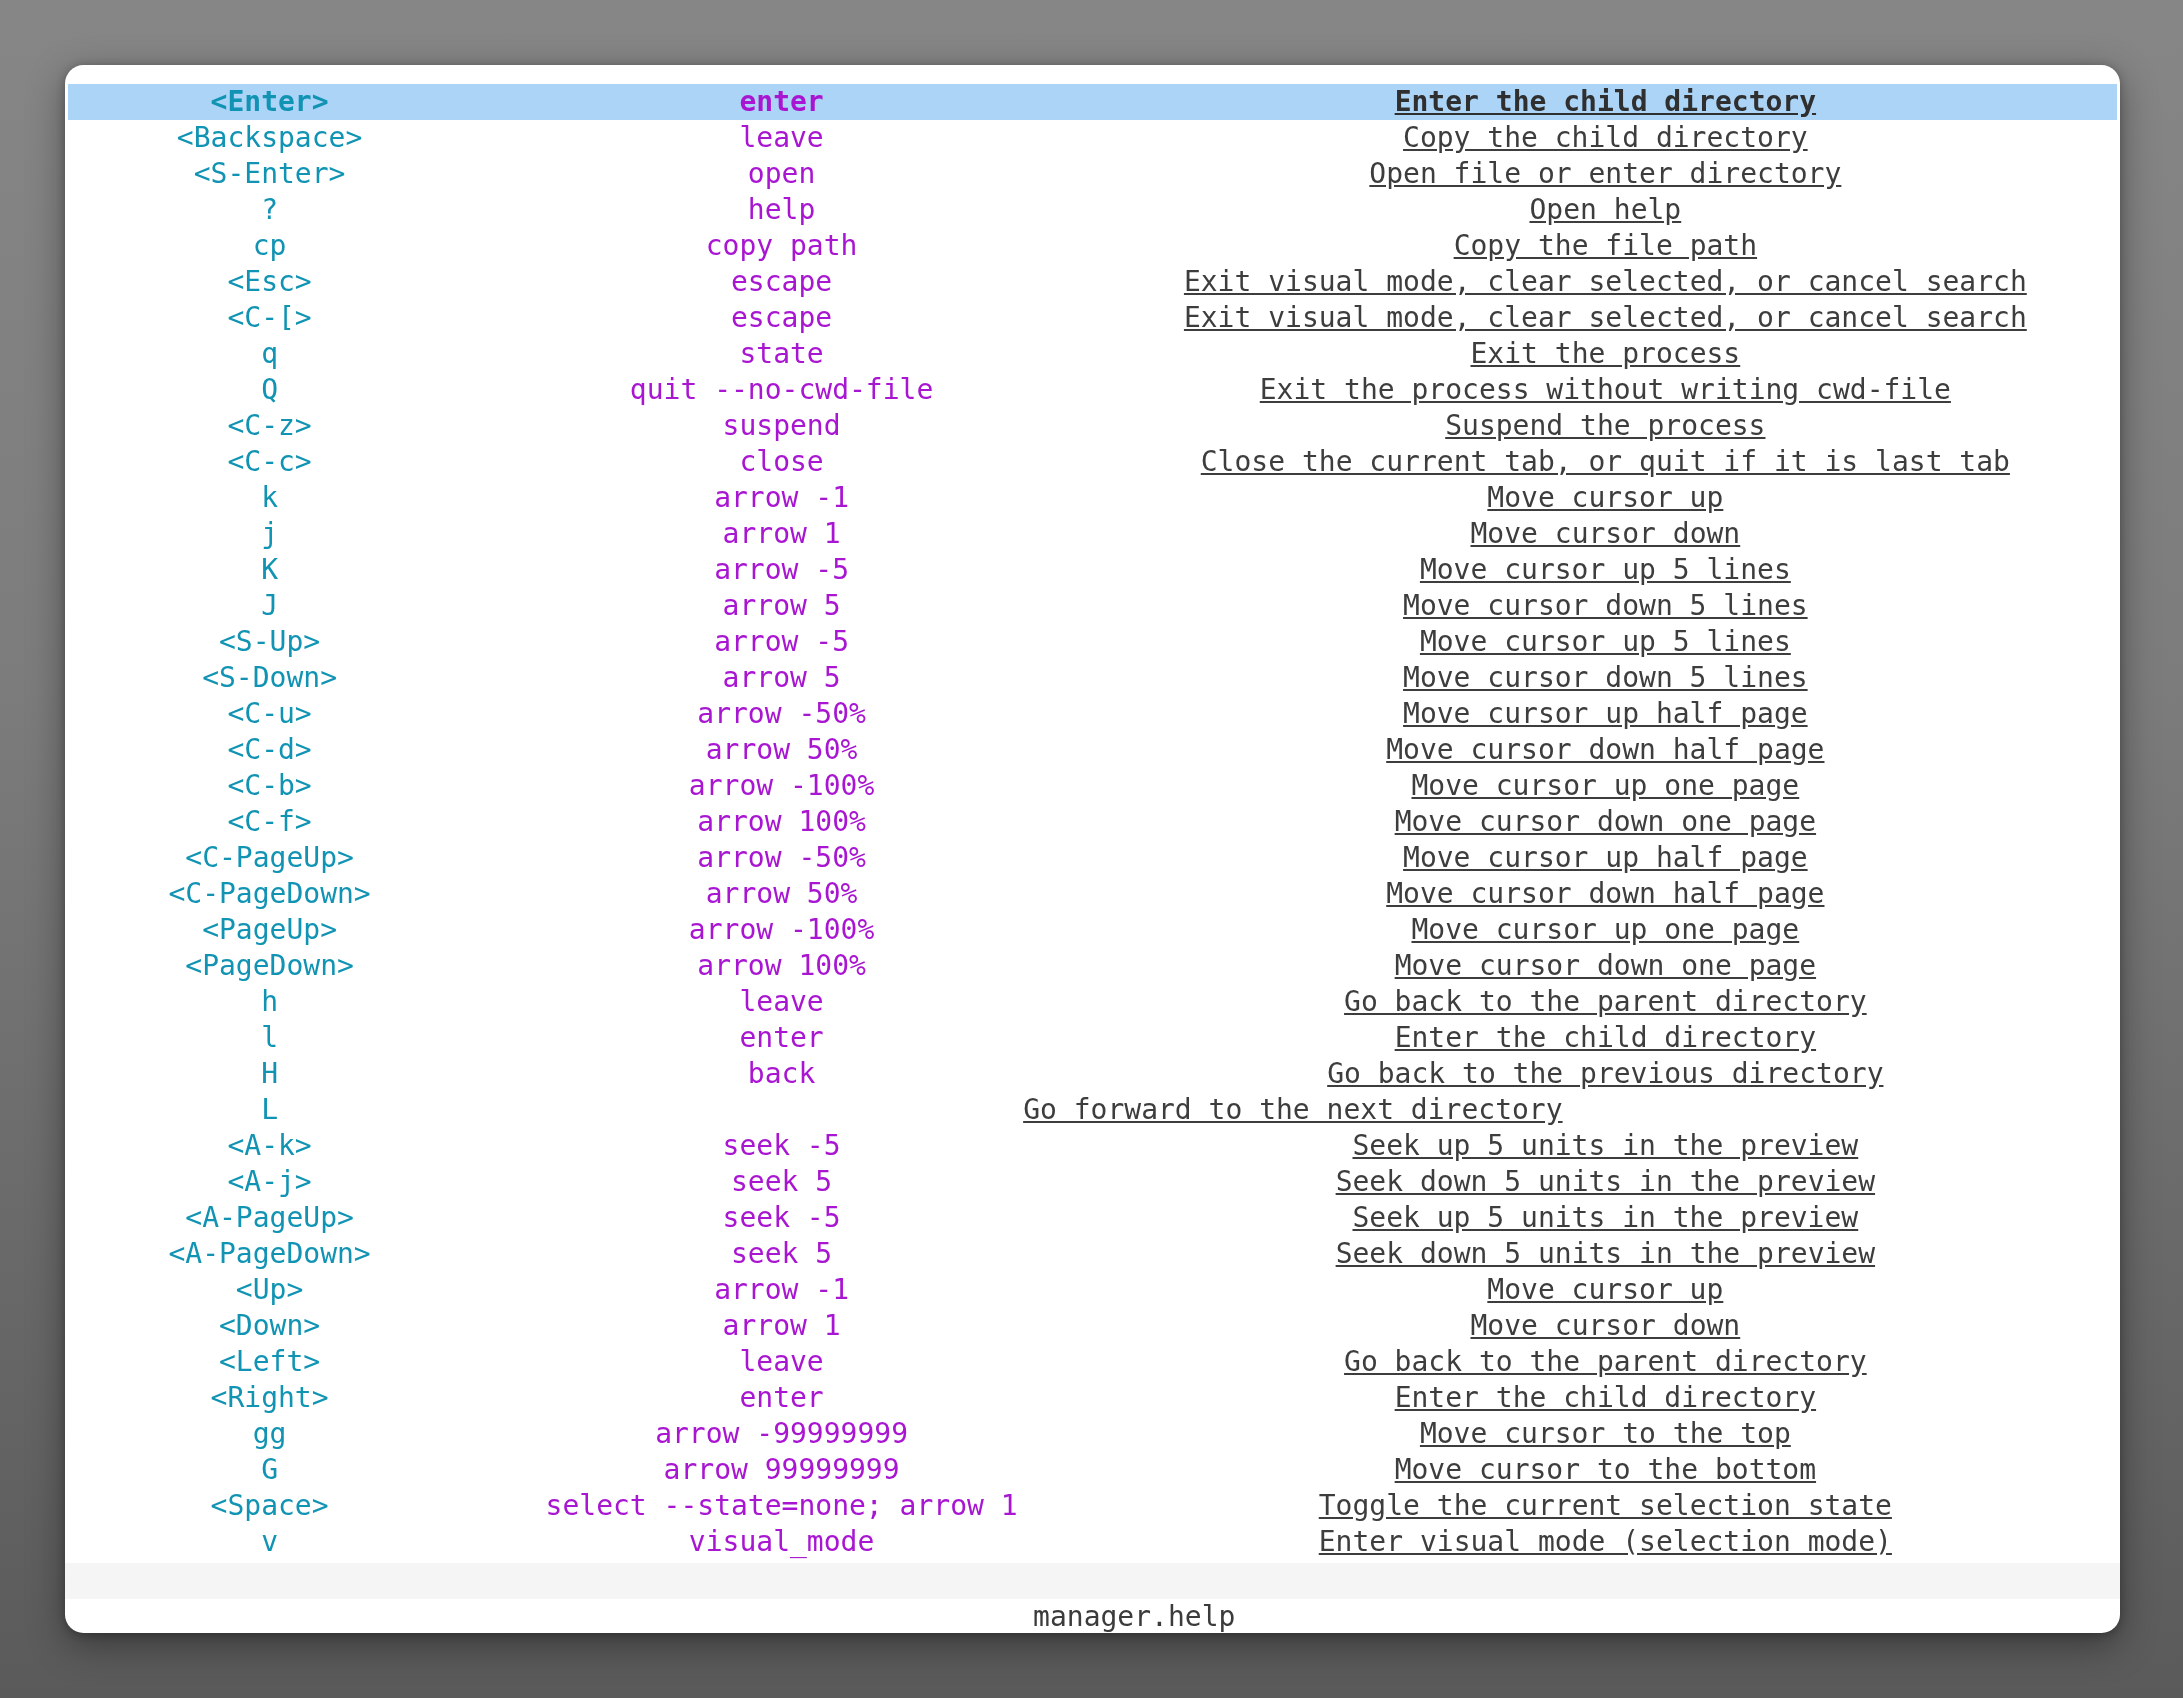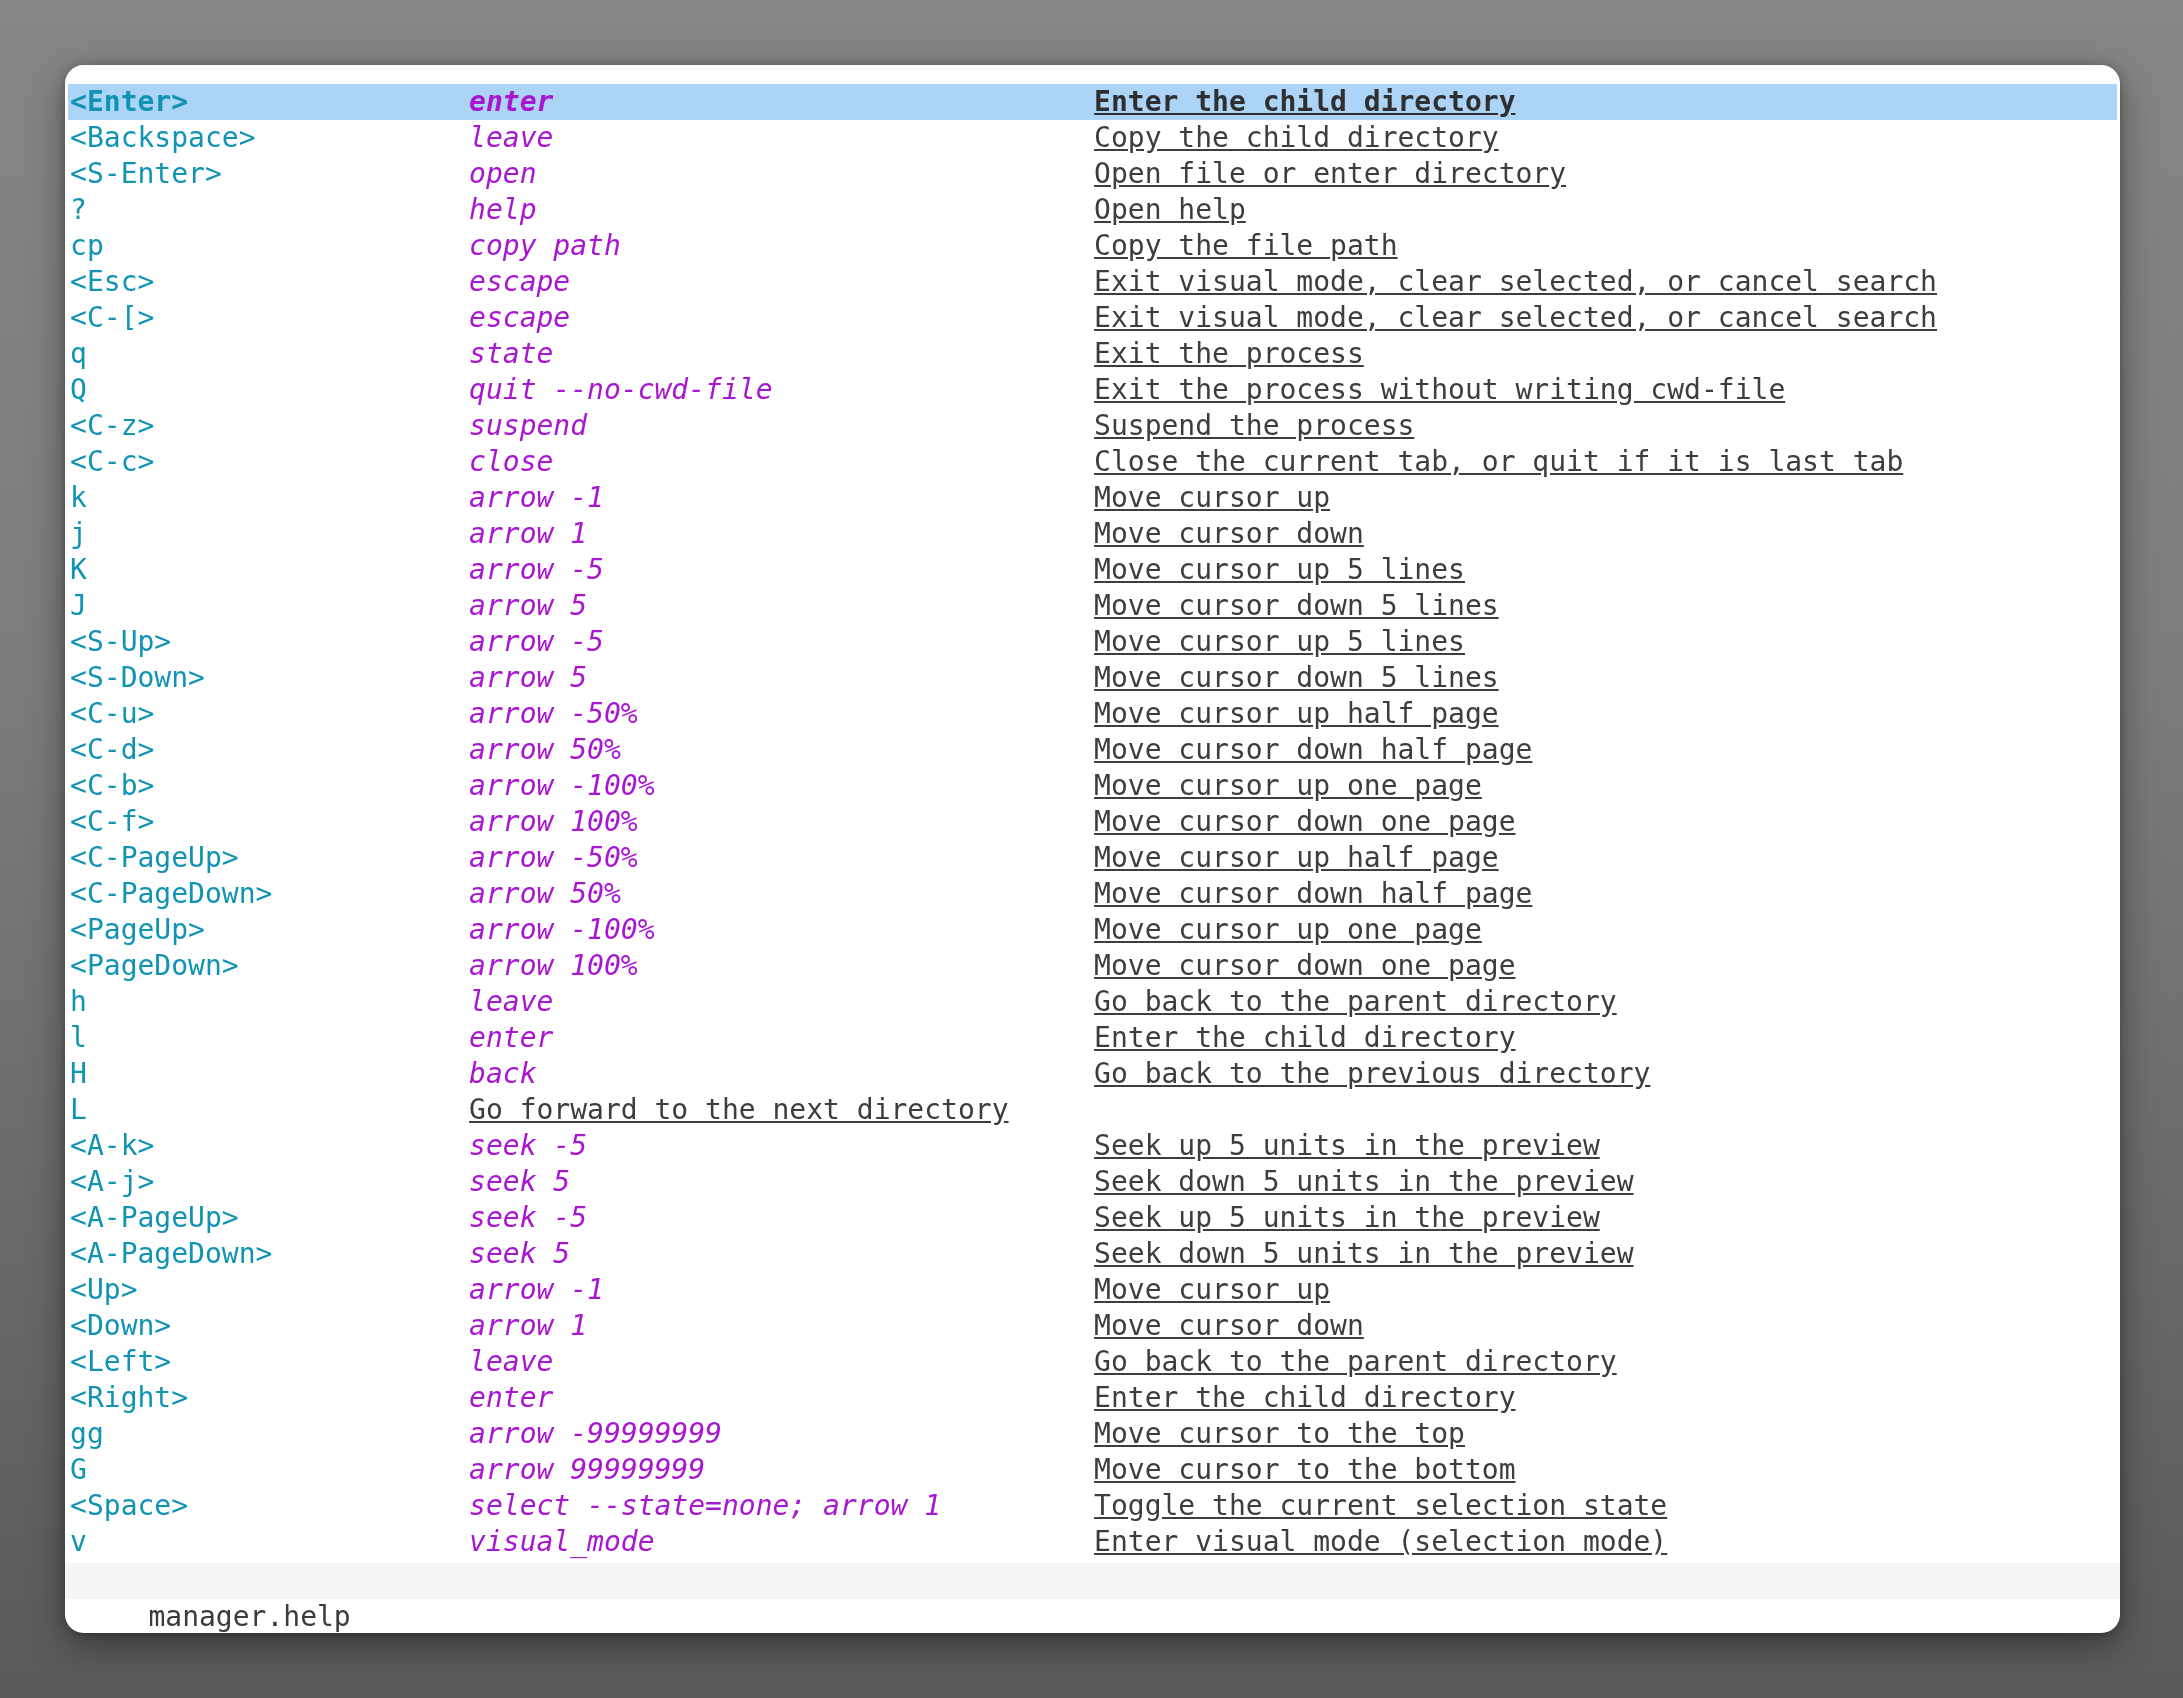--- a/index.html
+++ b/index.html
@@ -11,36 +11,37 @@
     overflow: hidden;
   }
   .window {
     position: absolute;
     left: 65px; top: 65px;
     width: 2055px; height: 1568px;
     background: #ffffff;
     border-radius: 18.5px;
     box-shadow: 0 11.7px 37px rgba(0,0,0,0.38), 0 1.7px 8.4px rgba(0,0,0,0.25);
     overflow: hidden;
+    text-align: center;
   }
   .keybind-list {
     position: absolute;
     top: 18.5px; left: 3.4px; right: 3.4px;
   }
   .row {
     display: flex;
     align-items: center;
     height: 36px;
     padding-left: 1.7px;
     font-size: 28px;
     line-height: 36px;
     white-space: pre;
   }
   .row .key  { width: 399px; color: var(--key-color);  overflow: hidden; }
-  .row .cmd  { width: 625px; color: var(--cmd-color);  overflow: hidden; font-style: italic; }
+  .row .cmd  { width: 625px; color: var(--cmd-color);  overflow: hidden; }
   .row .desc { flex: 1;      color: var(--desc-color); overflow: hidden; text-decoration: underline; }
   .row.selected {
     background: var(--selection-bg);
     font-weight: bold;
   }
   .row.selected .desc { color: #2f2f2f; }
   .status-bar {
     position: absolute;
     left: 0; right: 0;
     top: 1498px;

